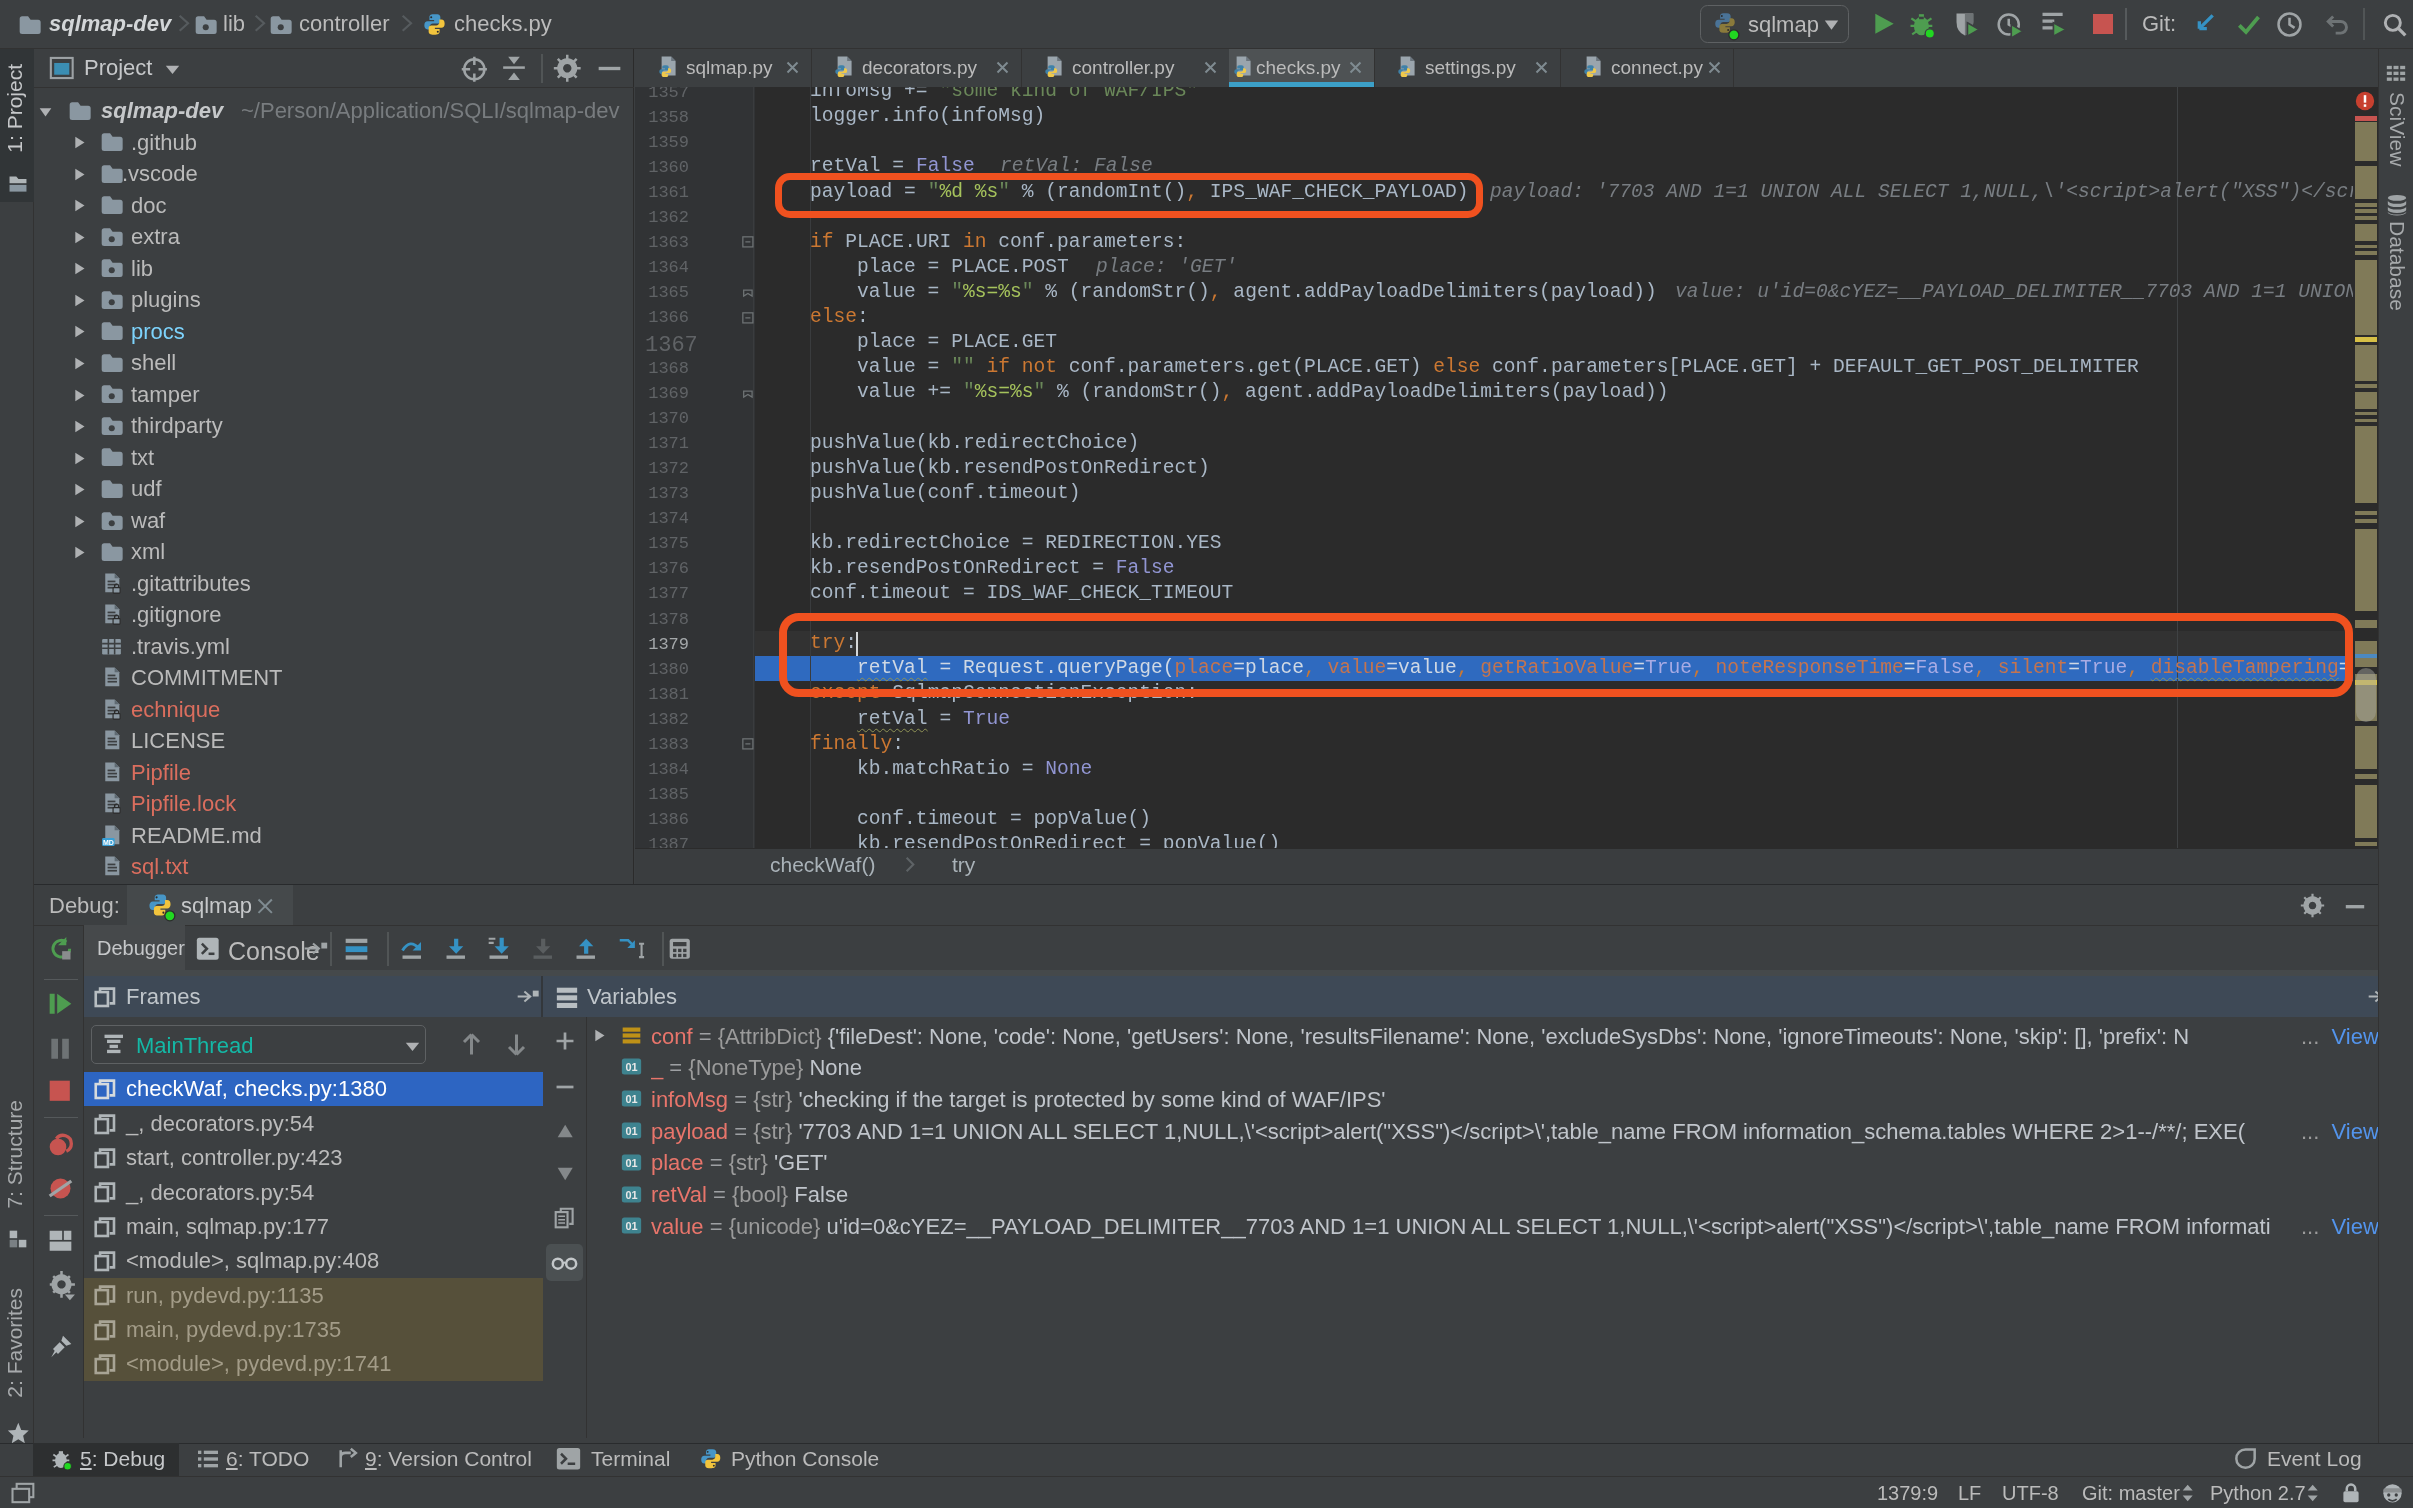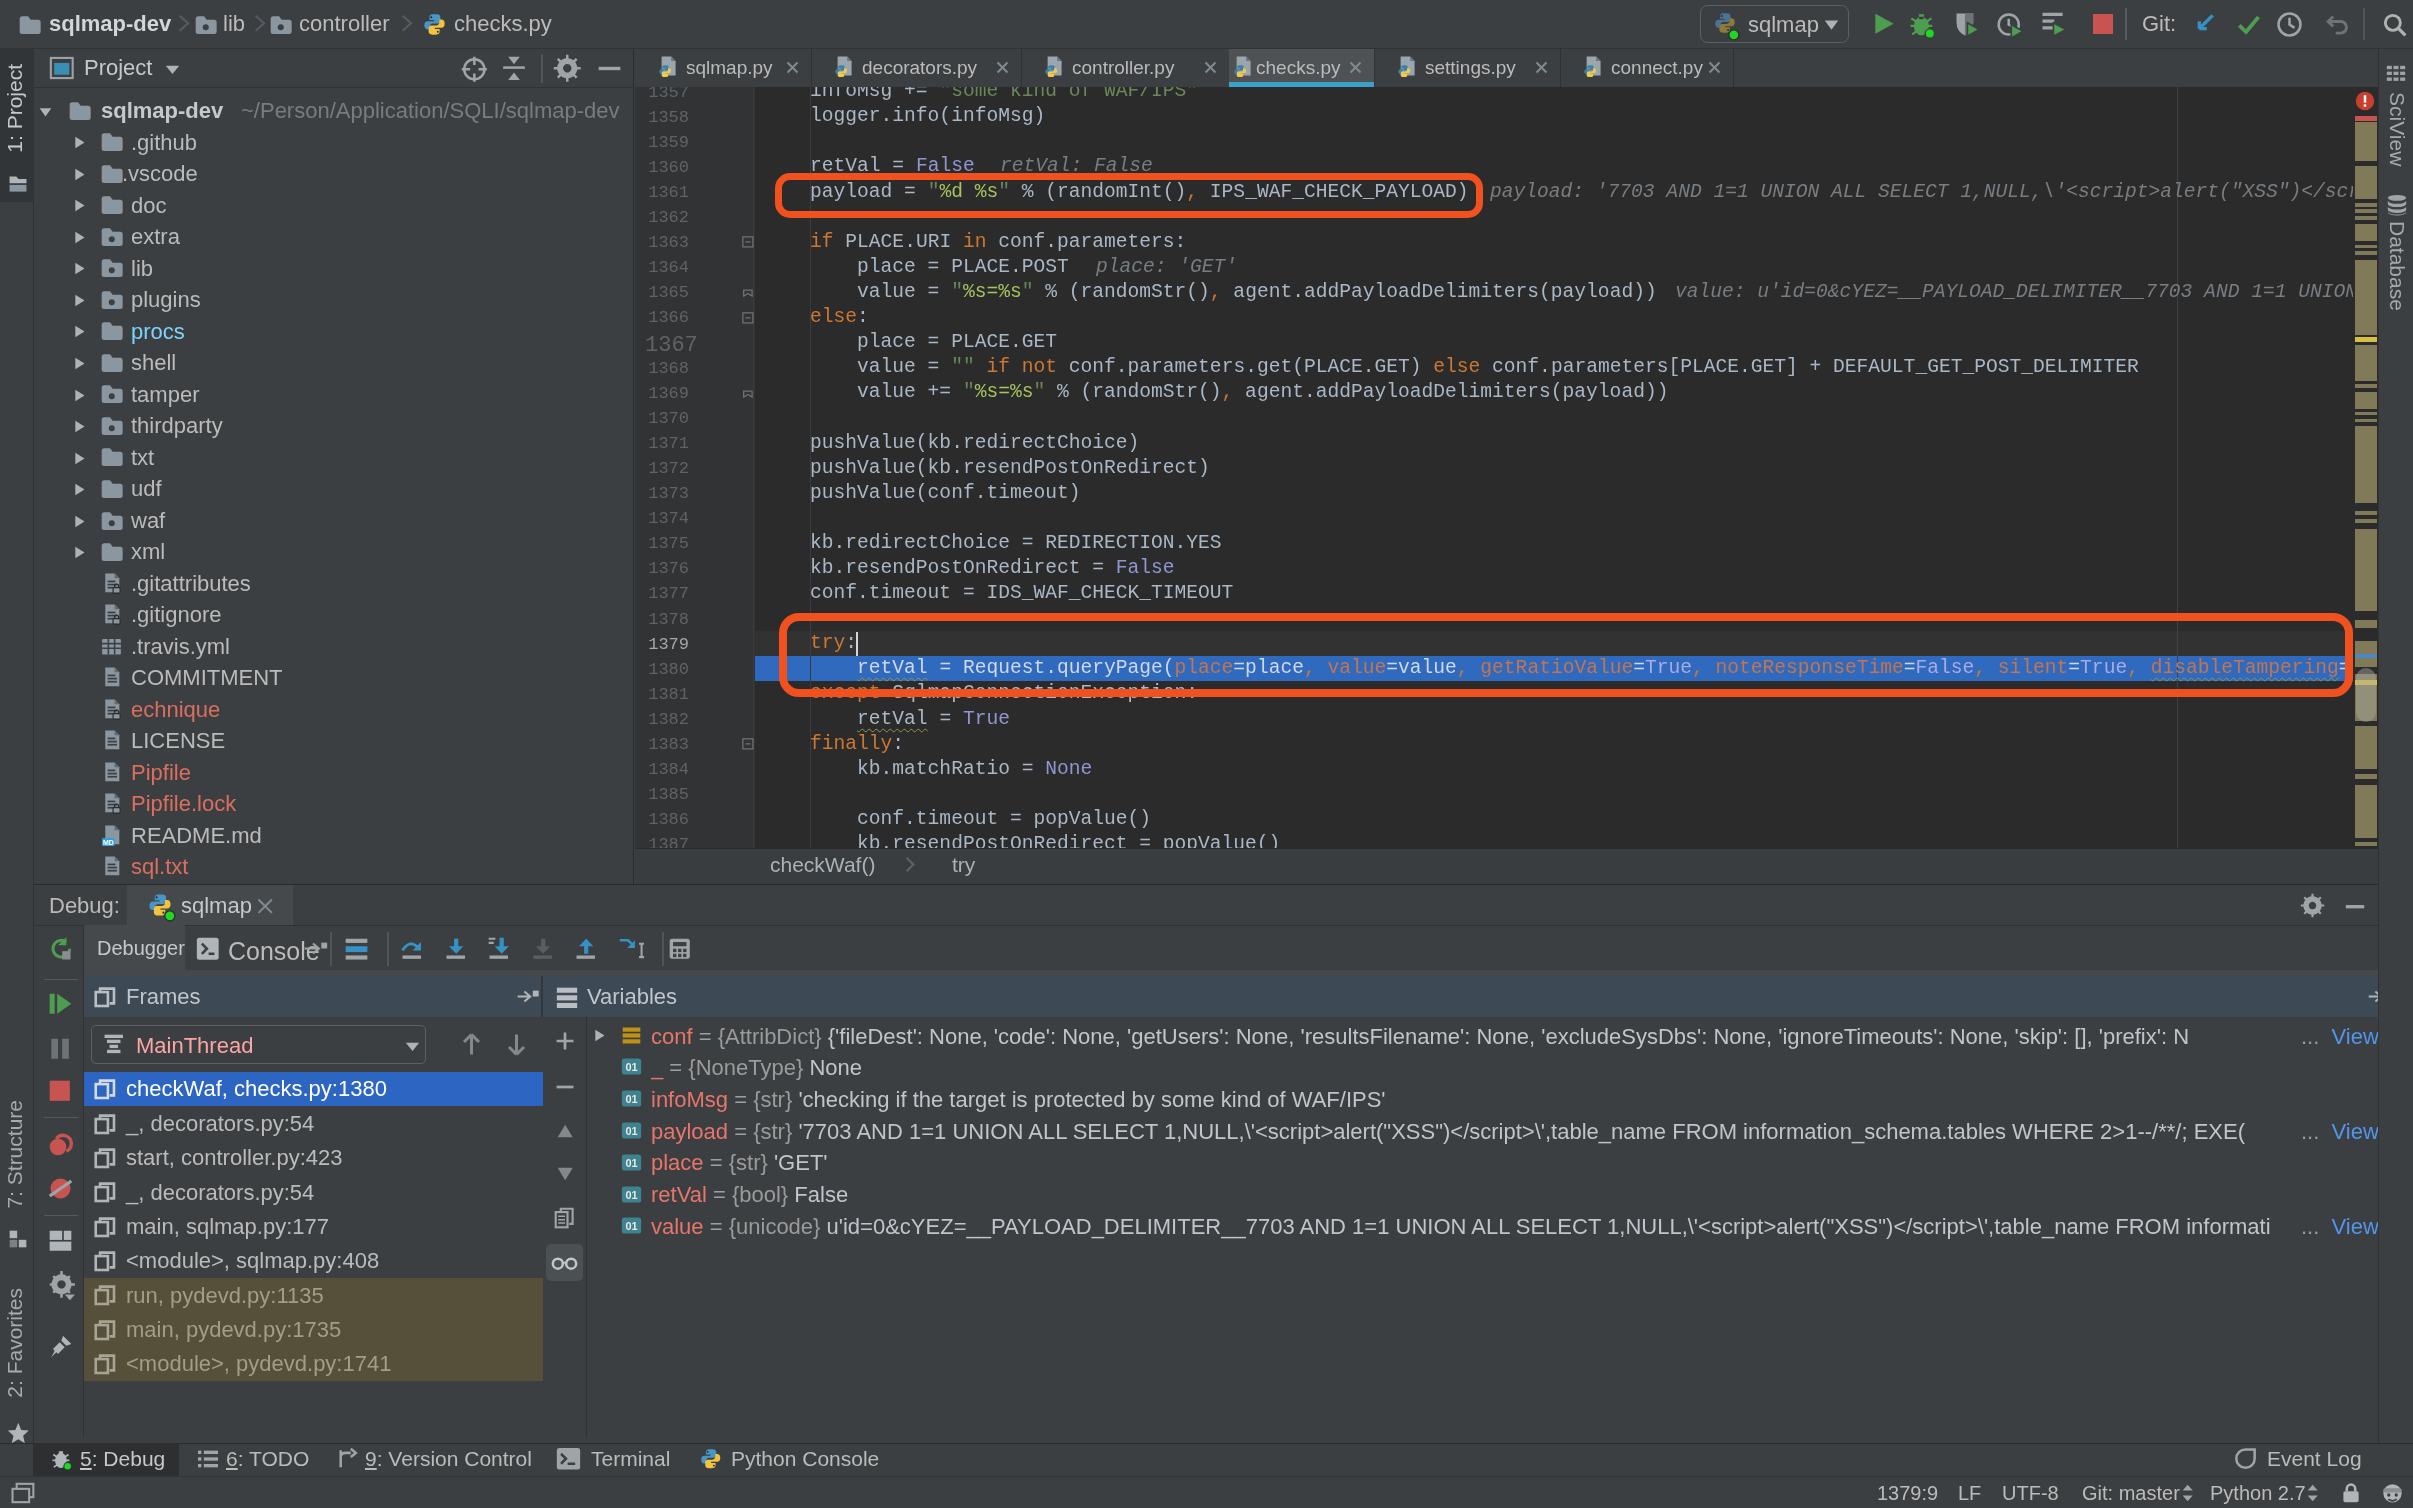--- a/index.html
+++ b/index.html
@@ -3,21 +3,21 @@
 <style>
 *{margin:0;padding:0;box-sizing:border-box;}
 html,body{width:2413px;height:1508px;background:#3C3F41;overflow:hidden;}
 body{position:relative;font-family:"Liberation Sans",sans-serif;color:#BBBBBB;font-size:22px;}
 .abs{position:absolute;}
 .r{position:absolute;}
 .txt{position:absolute;white-space:pre;}
 .mono{font-family:"Liberation Mono",monospace;}
 .code{font-family:"Liberation Mono",monospace;font-size:19.6px;white-space:pre;line-height:25px;}
 .it{font-style:italic;}
-.b{font-weight:bold;}
+.b{font-weight:bold;font-style:italic;}
 .vtext{position:absolute;writing-mode:vertical-rl;white-space:nowrap;}
 svg{position:absolute;overflow:visible;}
 .sep{position:absolute;background:#565A5C;width:1.7px;}
 .hline{position:absolute;background:#323232;height:0.8px;}
 .vline{position:absolute;background:#323232;width:0.8px;}
 </style></head>
 <body>
 <div class="r" style="left:0;top:0;width:2413px;height:48px;background:#3C3F41"></div>
 <div class="hline" style="left:0;top:48px;width:2413px"></div>
 <svg class="abs" style="left:18.4px;top:13.4px" width="23.5" height="23.5" viewBox="0 0 28 28">
@@ -716,21 +716,21 @@
 <div class="r" style="left:84px;top:1017px;width:459px;height:421px;background:#3C3F41;overflow:hidden">
     <div class="r" style="left:6.7px;top:8.4px;width:335px;height:39px;border:1.7px solid #5E6163;border-radius:5px"></div>
     <svg class="abs" style="left:18.4px;top:16px" width="23.5" height="23.5" viewBox="0 0 28 28">
       <g fill="#AFB5B8">
         <rect x="3" y="2" width="22" height="4"></rect>
         <rect x="6" y="8" width="16" height="4"></rect>
         <rect x="9" y="14" width="10" height="4"></rect>
         <rect x="6" y="20" width="16" height="4"></rect>
       </g>
     </svg>
-    <div class="txt" style="left:52px;top:16px;color:#fca5a5">MainThread</div>
+    <div class="txt" style="left:52px;top:16px;color:#14b8a6">MainThread</div>
     <svg class="abs" style="left:320px;top:23.5px" width="17" height="11.7" viewBox="0 0 20 14">
       <path d="M2 2 L18 2 L10 12 z" fill="#AFB1B3"></path>
     </svg>
     <svg class="abs" style="left:375px;top:14.2px" width="25" height="27" viewBox="0 0 30 32">
       <path d="M15 4 v24 M15 4 l-9 9 M15 4 l9 9" stroke="#84888A" stroke-width="3.6" fill="none"></path>
     </svg>
     <svg class="abs" style="left:420px;top:14.2px" width="25" height="27" viewBox="0 0 30 32">
       <path d="M15 28 v-24 M15 28 l-9-9 M15 28 l9-9" stroke="#84888A" stroke-width="3.6" fill="none"></path>
     </svg>
     <div class="r" style="left:0px;top:261px;width:459px;height:103px;background:#56503A"></div>

